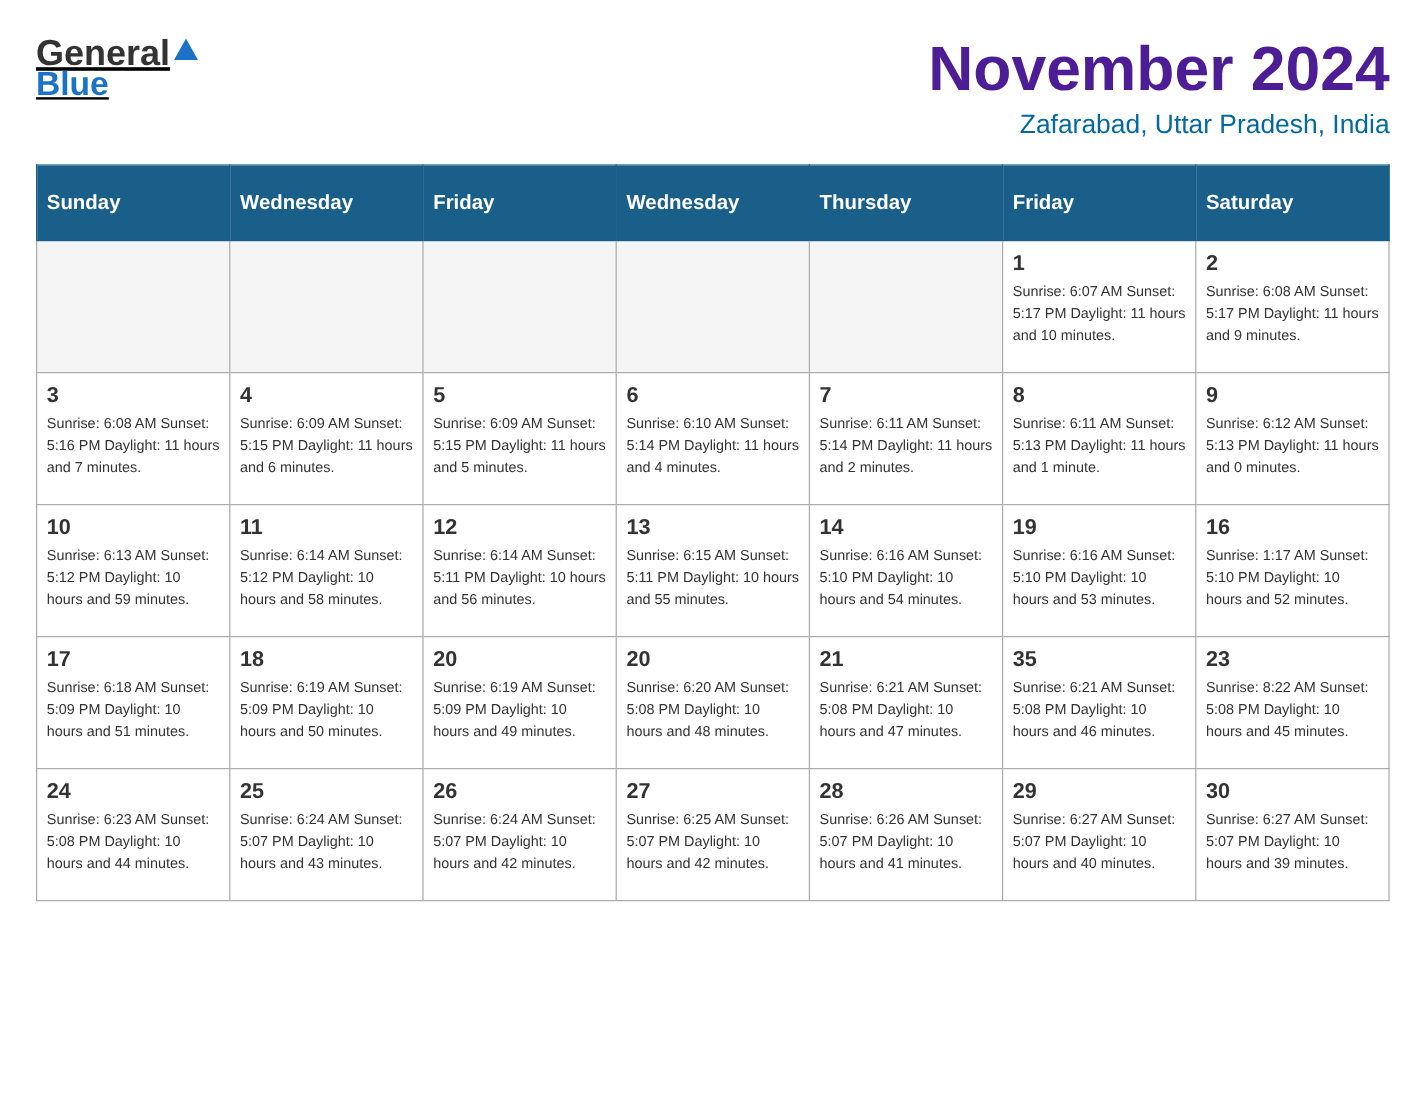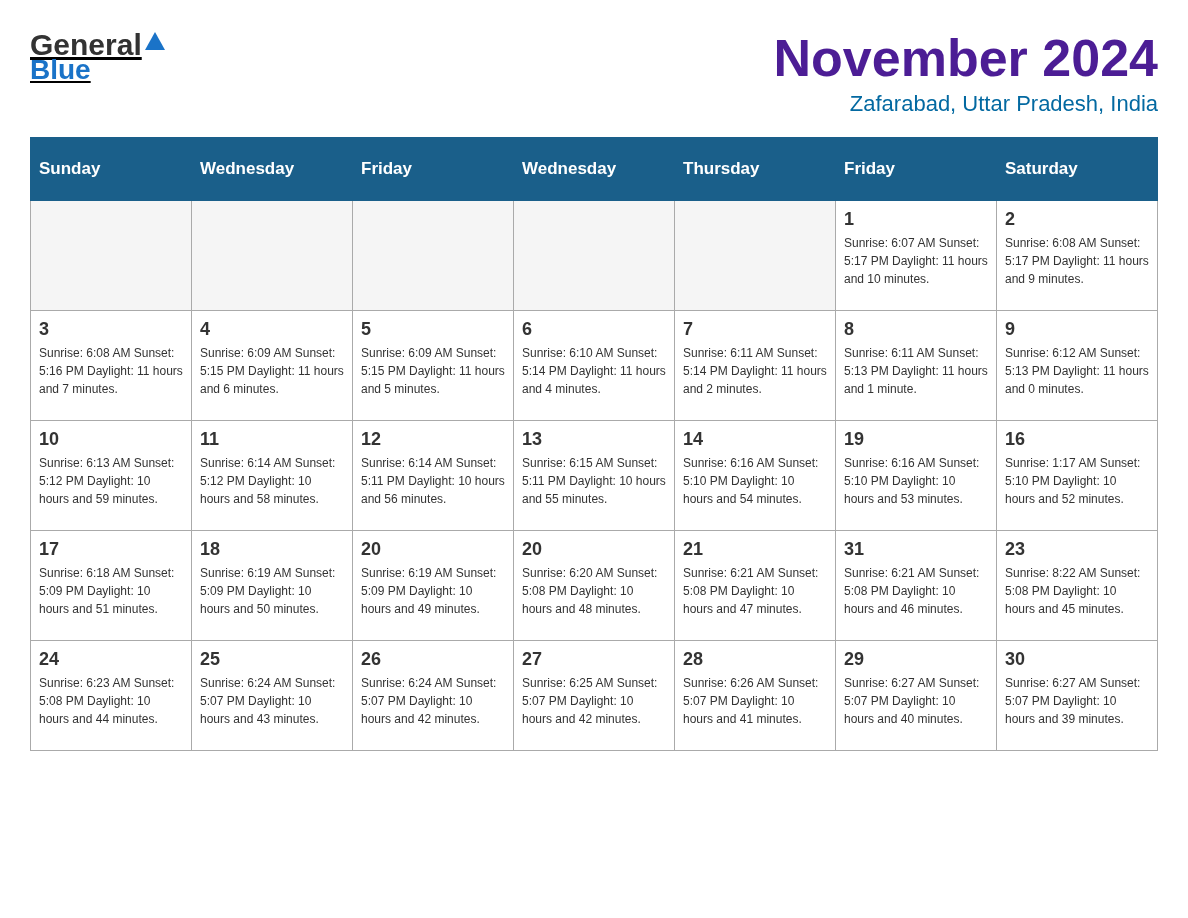--- a/index.html
+++ b/index.html
@@ -281,21 +281,21 @@
 and 48 minutes.</div>
         </td>
         <td>
           <div class="day-number">21</div>
           <div class="day-info">Sunrise: 6:21 AM
 Sunset: 5:08 PM
 Daylight: 10 hours
 and 47 minutes.</div>
         </td>
         <td>
-          <div class="day-number">31</div>
+          <div class="day-number">35</div>
           <div class="day-info">Sunrise: 6:21 AM
 Sunset: 5:08 PM
 Daylight: 10 hours
 and 46 minutes.</div>
         </td>
         <td>
           <div class="day-number">23</div>
           <div class="day-info">Sunrise: 8:22 AM
 Sunset: 5:08 PM
 Daylight: 10 hours

